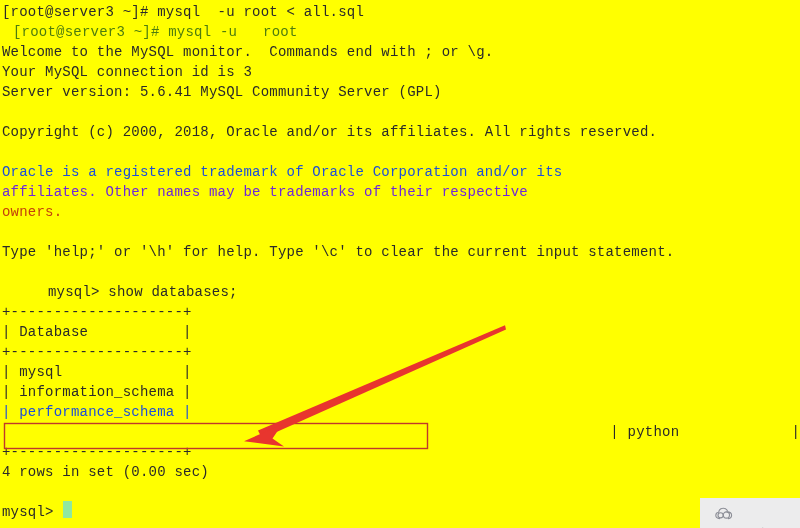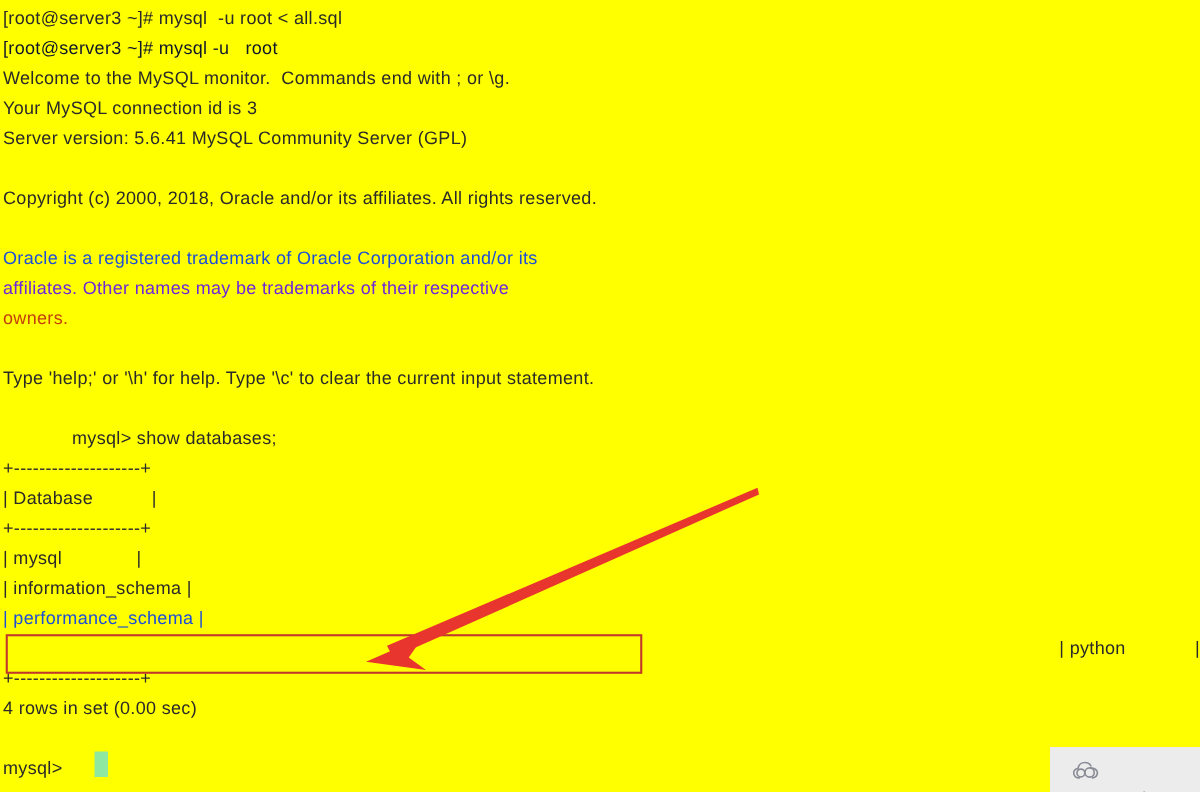--- a/index.html
+++ b/index.html
@@ -20,25 +20,25 @@
     left: 0;
     top: 0;
     width: 800px;
     height: 528px;
     padding: 2px 0 0 2px;
     box-sizing: border-box;
   }
   .line {
     height: 20px;
     line-height: 20px;
-    font-size: 12px;
+    font-size: 14px;
     letter-spacing: 0.22px;
     color: #2a2a2a;
     white-space: pre;
-    font-family: Liberation Sans, sans-serif;
+    font-family: Liberation Mono, monospace;
   }
   .line.blank {
     color: transparent;
   }
   .cursor {
     position: absolute;
     left: 63px;
     top: 501px;
     width: 9px;
     height: 17px;
@@ -77,21 +77,21 @@
     line-height: 0;
   }
 </style>
 </head>
 <body>
 
 <div id="screen" style="background: rgb(255, 255, 0);">
 
   <div id="terminal">
     <div class="line" style="color: rgb(42, 42, 42);">[root@server3 ~]# mysql  -u root &lt; all.sql</div>
-    <div class="line" style="color: #0f172a;">[root@server3 ~]# mysql -u   root</div>
+    <div class="line" style="color: #4d7c0f; margin-left: 11px;">[root@server3 ~]# mysql -u   root</div>
     <div class="line" style="color: rgb(42, 42, 42);">Welcome to the MySQL monitor.  Commands end with ; or \g.</div>
     <div class="line" style="color: rgb(42, 42, 42);">Your MySQL connection id is 3</div>
     <div class="line" style="color: rgb(42, 42, 42);">Server version: 5.6.41 MySQL Community Server (GPL)</div>
     <div class="line blank"></div>
     <div class="line" style="color: rgb(42, 42, 42);">Copyright (c) 2000, 2018, Oracle and/or its affiliates. All rights reserved.</div>
     <div class="line blank"></div>
     <div class="line" style="color: #1d4ed8;">Oracle is a registered trademark of Oracle Corporation and/or its</div>
     <div class="line" style="color: #6d28d9;">affiliates. Other names may be trademarks of their respective</div>
     <div class="line" style="color: #c2410c;">owners.</div>
     <div class="line blank"></div>

